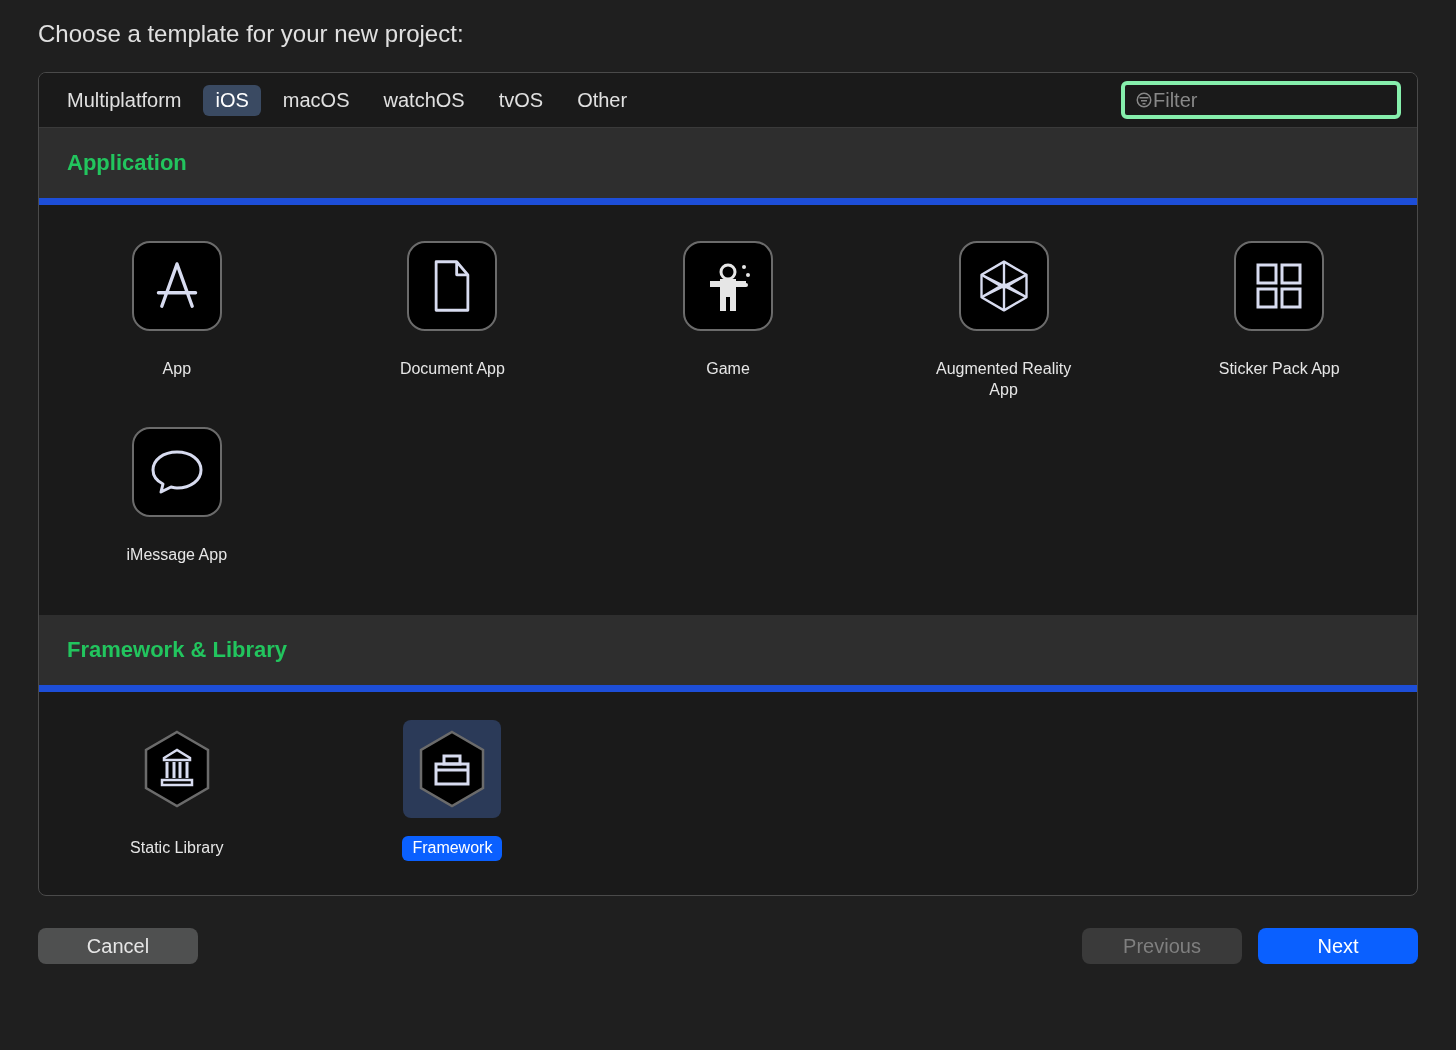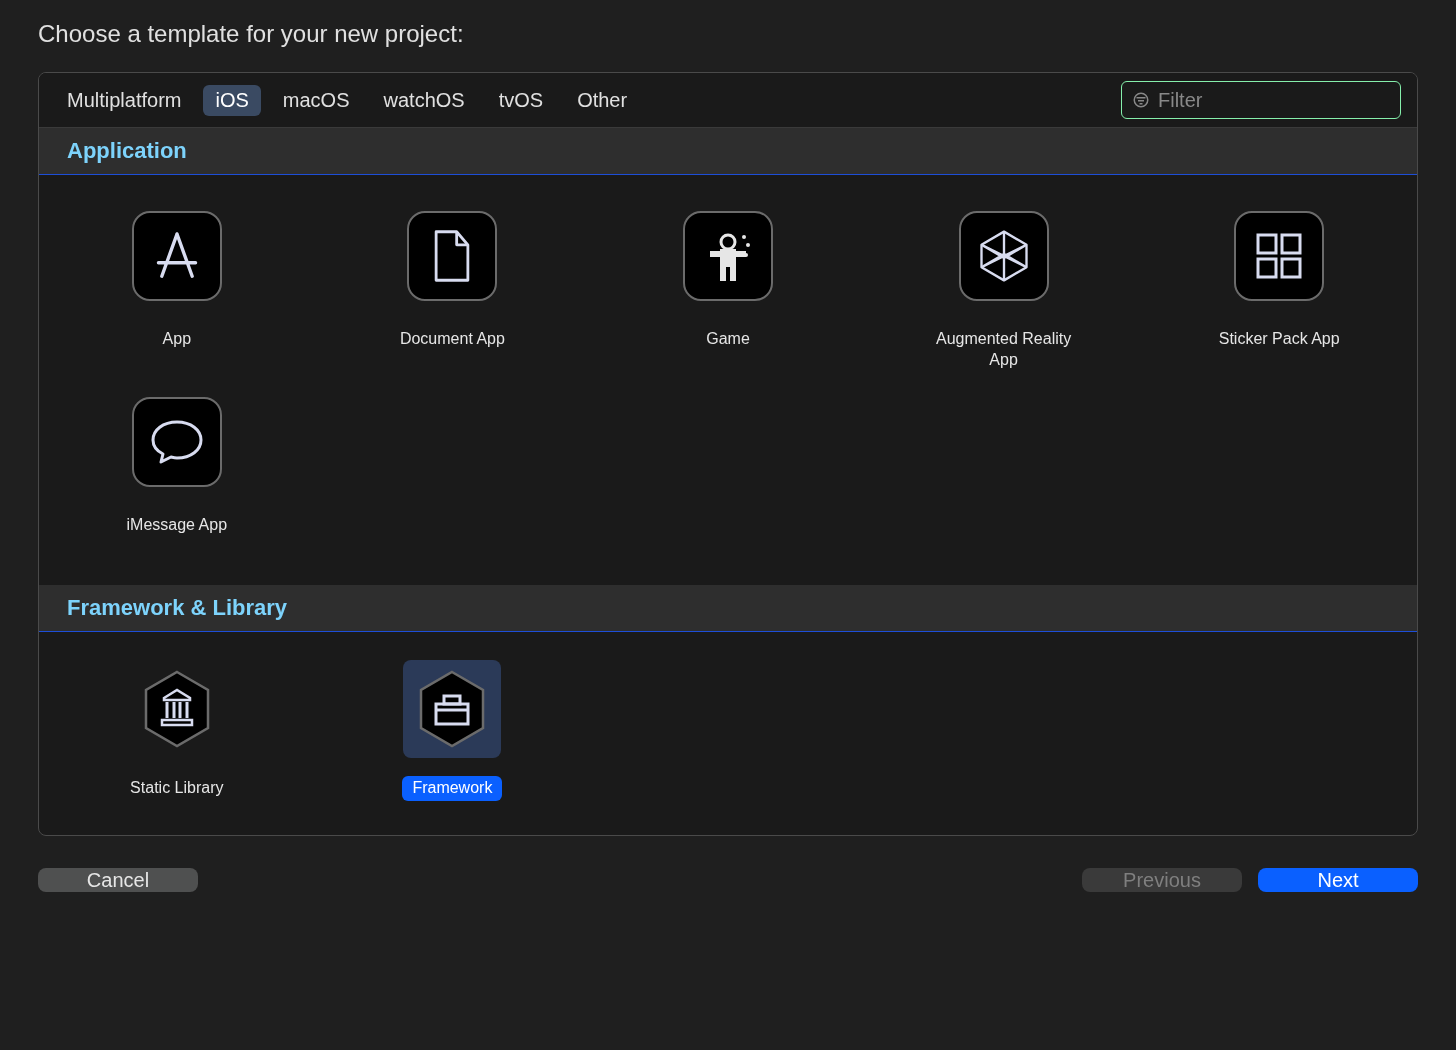--- a/index.html
+++ b/index.html
@@ -49,47 +49,47 @@
   .platform-tab.selected {
     background: #3a4a62;
     color: #fff;
   }
   .spacer { flex: 1; }
   .filter-wrap {
     display: flex;
     align-items: center;
     width: 280px;
     height: 38px;
-    border: 1px solid #86efac;
+    border: 4px solid #86efac;
     border-radius: 6px;
     background: #1a1a1a;
     padding: 0 10px;
-    gap: 8px;
+    gap: 0;
   }
   .filter-icon {
     width: 18px; height: 18px;
     display: flex; align-items: center; justify-content: center;
   }
   .filter-input {
     flex: 1;
     background: transparent;
     border: none;
     outline: none;
     color: #ccc;
     font-size: 20px;
   }
   .filter-input::placeholder { color: #888; }
 
   .section-header {
     background: #2e2e2e;
-    padding: 10px 28px;
+    padding: 22px 28px;
     font-size: 22px;
     font-weight: 700;
-    color: #7dd3fc;
-    border-bottom: 1px solid #1d4ed8;
+    color: #22c55e;
+    border-bottom: 7px solid #1d4ed8;
   }
   .template-grid {
     display: grid;
     grid-template-columns: repeat(5, 1fr);
     padding: 20px 0 40px 0;
   }
   .template-grid.narrow { padding-bottom: 26px; }
   .template-item {
     display: flex;
     flex-direction: column;
@@ -132,21 +132,21 @@
     display: flex; align-items: center; justify-content: center;
   }
 
   .footer {
     display: flex;
     align-items: center;
     margin-top: 32px;
     gap: 16px;
   }
   .btn {
-    height: 24px;
+    height: 36px;
     min-width: 160px;
     border-radius: 8px;
     border: none;
     font-size: 20px;
     cursor: pointer;
     display: flex;
     align-items: center;
     justify-content: center;
     color: #fff;
   }

